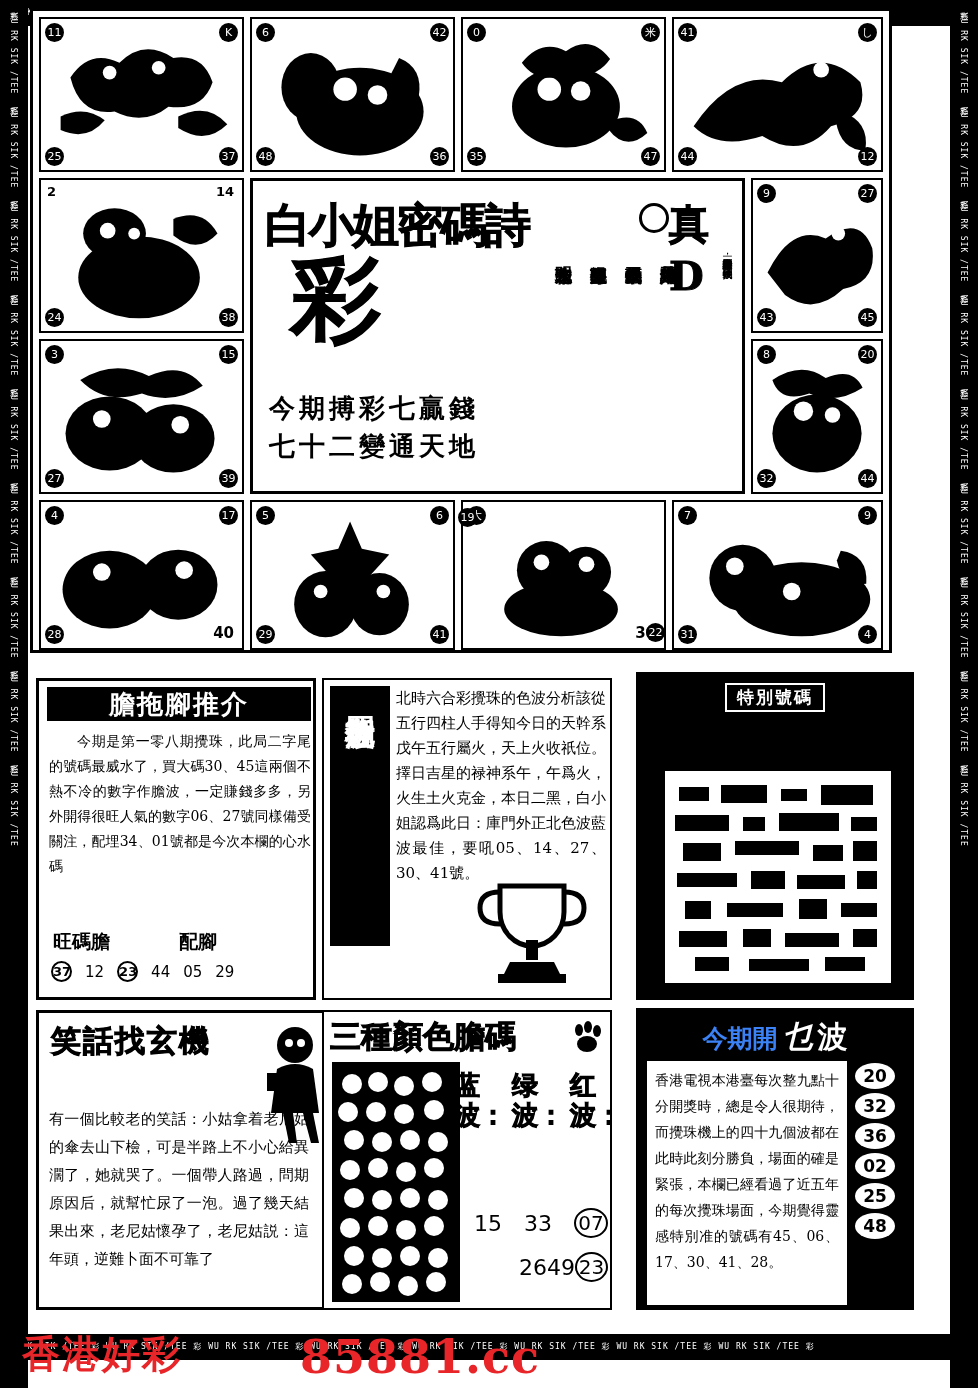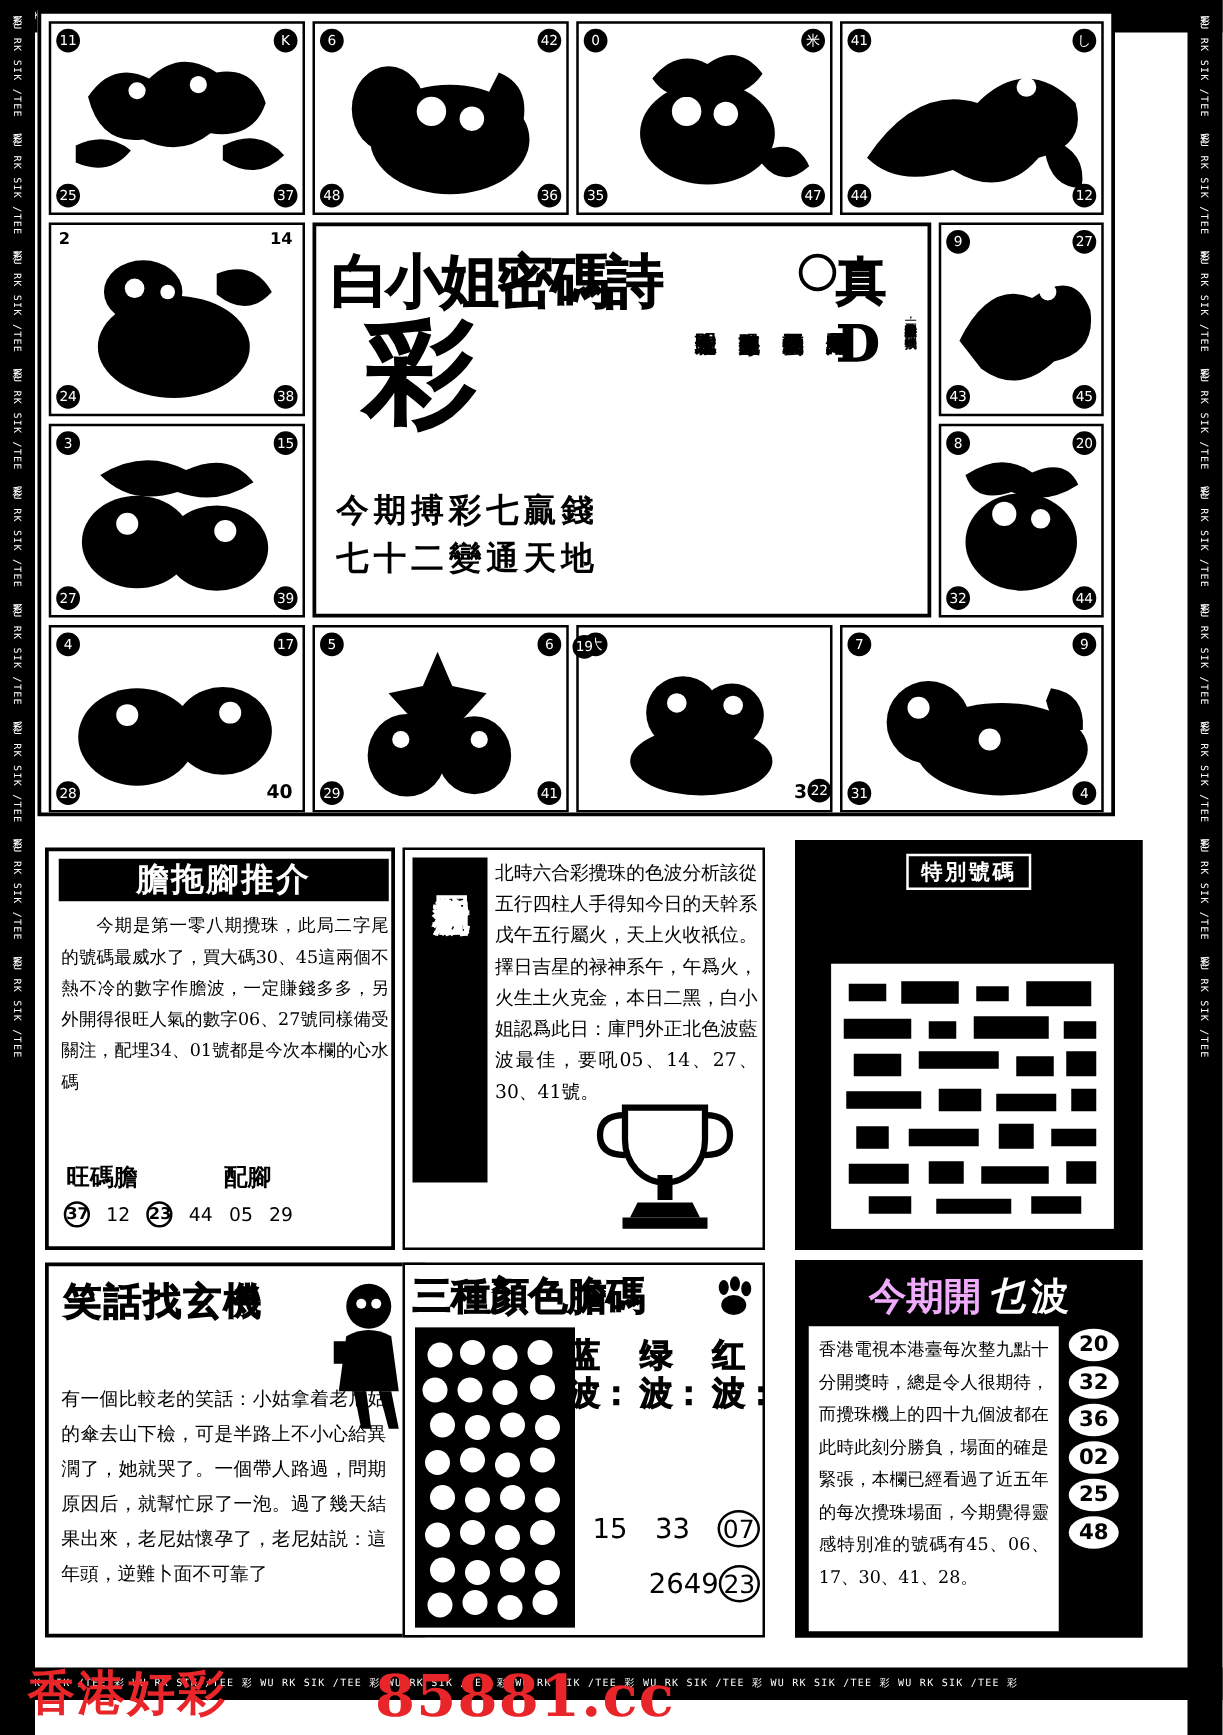--- a/index.html
+++ b/index.html
@@ -507,21 +507,21 @@
         <ellipse cx="9" cy="10" rx="4" ry="6" fill="#000"></ellipse>
         <ellipse cx="18" cy="7" rx="4" ry="6" fill="#000"></ellipse>
         <ellipse cx="27" cy="11" rx="4" ry="6" fill="#000"></ellipse>
         <ellipse cx="17" cy="24" rx="10" ry="8" fill="#000"></ellipse>
       </svg>
     </div>
   </div>
 
   <div class="panel blackbox" style="position:absolute; left:636px; top:1008px; width:278px; height:302px; border:3px solid #000;">
     <div style="position:absolute; left:0; top:6px; width:100%; text-align:center;">
-      <span class="cjk" style="color:#f0abfc; font-size:30px; font-weight:bold;">今期開</span>
+      <span class="cjk" style="color:#3b82f6; font-size:25px; font-weight:bold;">今期開</span>
       <span class="cjk" style="color:#fff; font-size:30px; font-weight:bold; font-style:italic;">乜</span>
       <span class="cjk" style="color:#fff; font-size:30px; font-weight:bold;">波</span>
     </div>
     <div style="position:absolute; left:8px; top:50px; width:200px; height:244px; background:#fff;">
       <div class="cjk" style="padding:6px 8px; font-size:14px; line-height:26px; text-align:justify; color:#000;">香港電視本港臺每次整九點十分開獎時，總是令人很期待，而攪珠機上的四十九個波都在此時此刻分勝負，場面的確是緊張，本欄已經看過了近五年的每次攪珠場面，今期覺得靈感特別准的號碼有45、06、17、30、41、28。</div>
     </div>
     <div style="position:absolute; right:8px; top:48px; width:56px;">
       <span class="ball">20</span>
       <span class="ball">32</span>
       <span class="ball">36</span>

